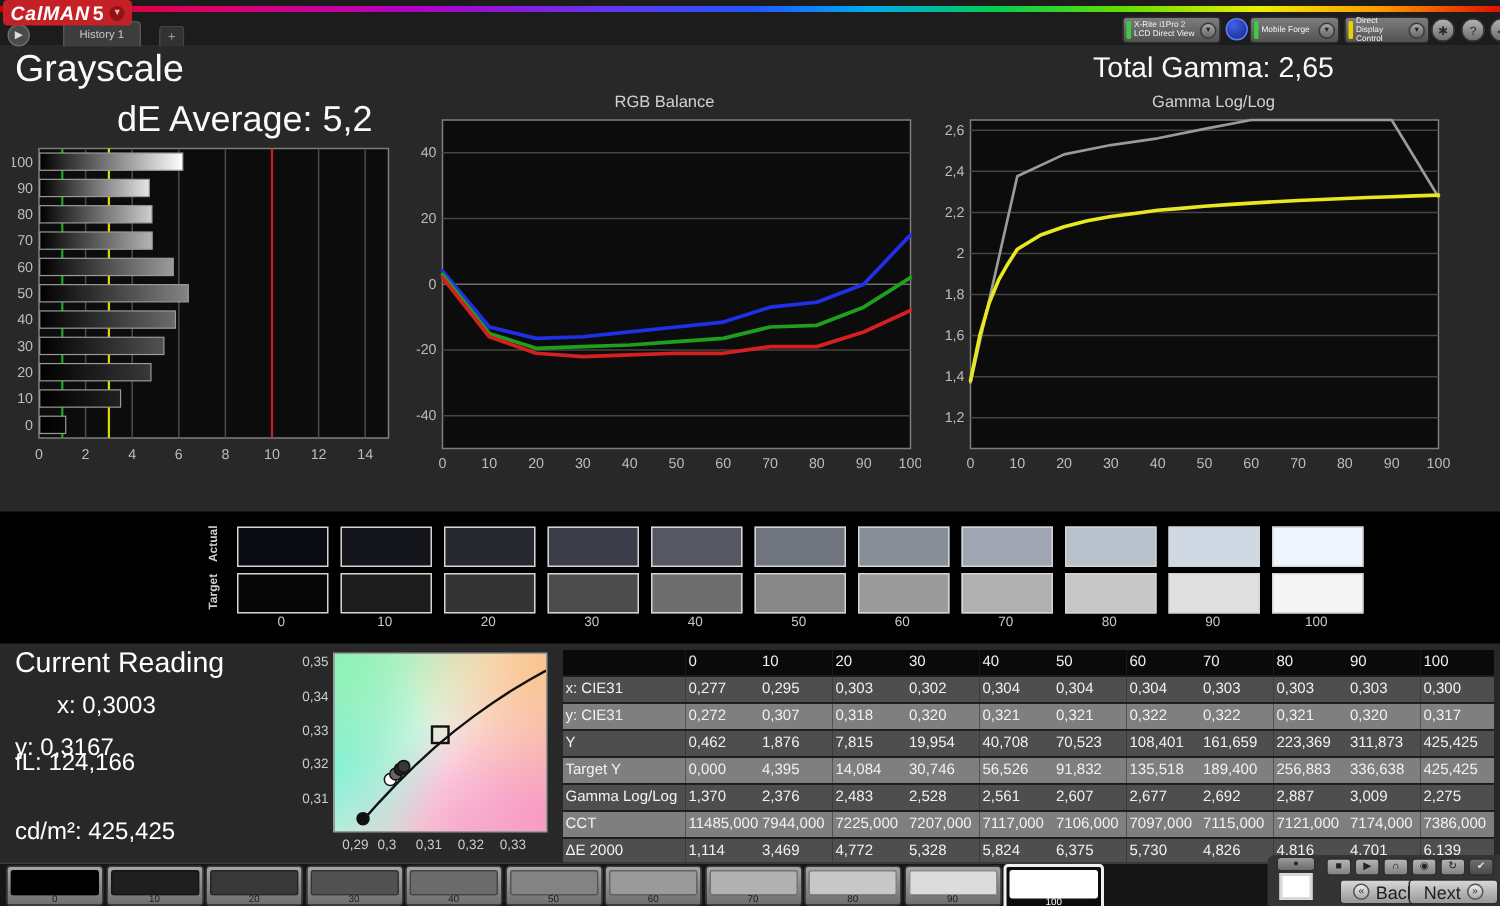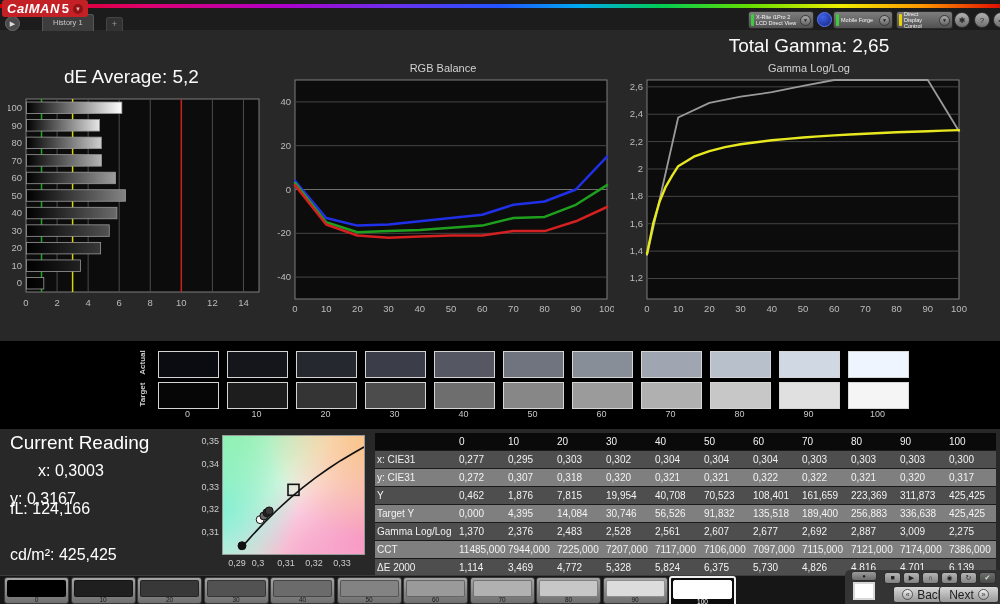--- a/index.html
+++ b/index.html
@@ -32,21 +32,21 @@
         color:#222;font-size:5px;line-height:9px;text-align:center;margin-right:2px;border:1px solid #3a3a3a;}
   #meter-1{left:748px;width:66px;} #meter-2{left:833px;width:60px;} #meter-3{left:896px;width:57px;}
   .badge{position:absolute;left:817px;top:12px;width:15px;height:15px;border-radius:50%;
         background:radial-gradient(circle at 35% 30%,#3f63e8,#16247e);border:1px solid #5a7cff;box-sizing:border-box;}
   .round-btn{position:absolute;top:12px;width:16px;height:16px;border-radius:50%;
         background:linear-gradient(#b2b2b2,#6e6e6e);border:1px solid #333;color:#2a2a2a;
         font-size:8px;line-height:15px;text-align:center;box-sizing:border-box;}
 
   
   .h-grayscale{position:absolute;left:10px;top:32px;font-size:25px;color:#fafafa;}
-  .h-deavg{position:absolute;left:64px;top:66px;font-size:19px;color:#fafafa;}
+  .h-deavg{position:absolute;left:78px;top:66px;font-size:24px;color:#fafafa;}
   .h-cct{position:absolute;left:272px;top:35px;width:342px;text-align:center;font-size:19px;color:#fafafa;}
   .h-gamma{position:absolute;left:621px;top:35px;width:376px;text-align:center;font-size:19px;color:#fafafa;}
 
   
   .chart{position:absolute;}
   .chart-title{height:12px;text-align:center;color:#d2d2d2;font-size:11px;line-height:12px;}
   .chart svg{display:block;}
   #deltae-box{left:8px;top:96px;width:258px;}
   #rgb-box{left:272px;top:62px;width:342px;}
   #gamma-box{left:621px;top:62px;width:376px;}
@@ -146,20 +146,21 @@
     <div class="meter" id="meter-3">
       <span class="meter-bar" style="background: rgb(232, 212, 0);"></span>
       <span class="meter-text"><span>Direct Display Control</span></span>
       <span class="meter-caret">▼</span>
     </div>
     <div class="round-btn" style="left:954px;">✱</div>
     <div class="round-btn" style="left:974px;">?</div>
     <div class="round-btn" style="left:993px;">◀</div>
   </div>
 
+  <div class="h-grayscale">Grayscale</div>
   <div class="h-deavg">dE Average: 5,2</div>
   <div class="h-gamma">Total Gamma: 2,65</div>
 
   <div class="chart" id="deltae-box">
     <svg id="deltae-svg" width="258" height="212">
         <defs>
           <linearGradient id="bargrad0" x1="0" y1="0" x2="1" y2="0">
             <stop offset="0%" stop-color="#000"></stop>
             <stop offset="100%" stop-color="rgb(255,255,255)"></stop>
           </linearGradient>

